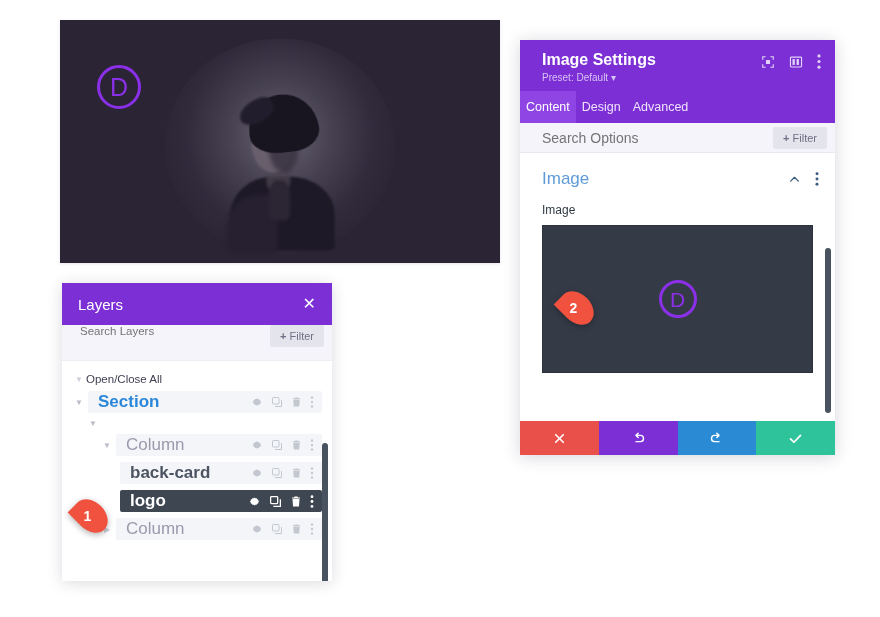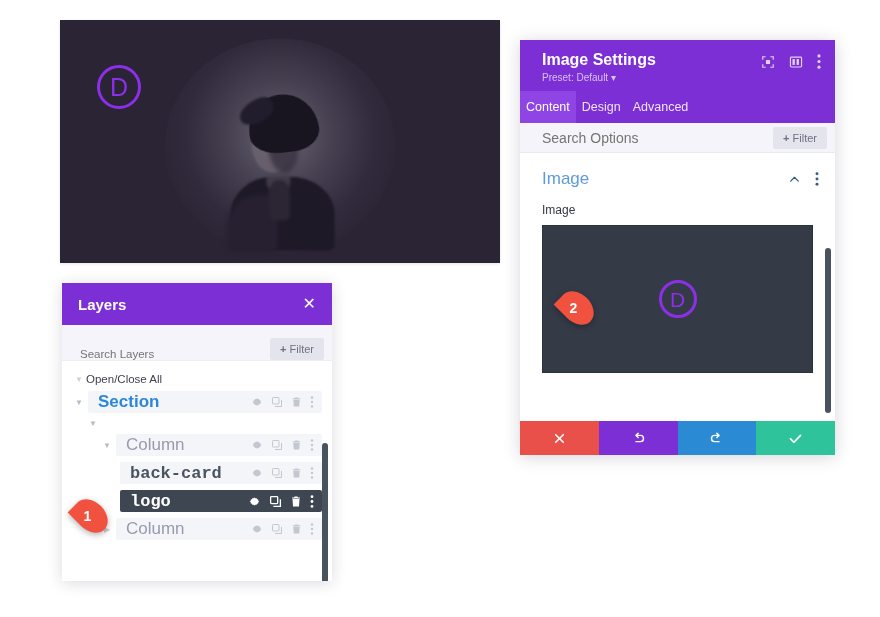--- a/index.html
+++ b/index.html
@@ -138,34 +138,34 @@
     height: 42px;
     background: #7b2fd4;
     display: flex;
     align-items: center;
     justify-content: space-between;
     padding: 0 16px;
   }
   #layers-title {
     color: #ffffff;
     font-size: 15px;
-    font-weight: bold;
+    font-weight: normal;
   }
   #layers-close {
     color: #ffffff;
     font-size: 16px;
     line-height: 1;
     cursor: pointer;
     font-weight: 300;
   }
   #layers-search-bar {
     height: 36px;
     background: #f4f4fa;
     display: flex;
-    align-items: flex-end;
+    align-items: flex-start;
     justify-content: space-between;
     padding: 0 8px 0 18px;
     border-bottom: 1px solid #ededf4;
   }
   #layers-search-input {
     border: none;
     background: transparent;
     font-size: 11.5px;
     color: #a9a9bb;
     font-family: "Liberation Sans", sans-serif;
@@ -222,21 +222,21 @@
     gap: 8px;
     padding-right: 8px;
     color: #c3c7d0;
   }
   .layer-row.selected .layer-icons { color: #ffffff; }
   .layer-icons svg { display: block; }
 
   .indent-0 { margin-left: 10px; }
   .indent-1 { margin-left: 24px; }
   .indent-2 { margin-left: 38px; }
-  .indent-3 { margin-left: 56px; font-family: Liberation Mono, monospace; }
+  .indent-3 { margin-left: 56px; }
 
   .row-wrap { display: flex; align-items: center; margin-bottom: 6px; }
   .row-wrap .caret { flex: 0 0 14px; }
   .row-wrap .layer-row { margin: 0 10px 0 2px; flex: 1; }
 
   .c-section { color: #2b87da; font-weight: bold; }
   .c-row     { color: #2ec4a6; font-weight: bold; }
   .c-column  { color: #9a9aad; }
   .c-module  { color: #4c5462; font-weight: bold; }
   .c-module-sel { color: #ffffff; font-weight: bold; }

